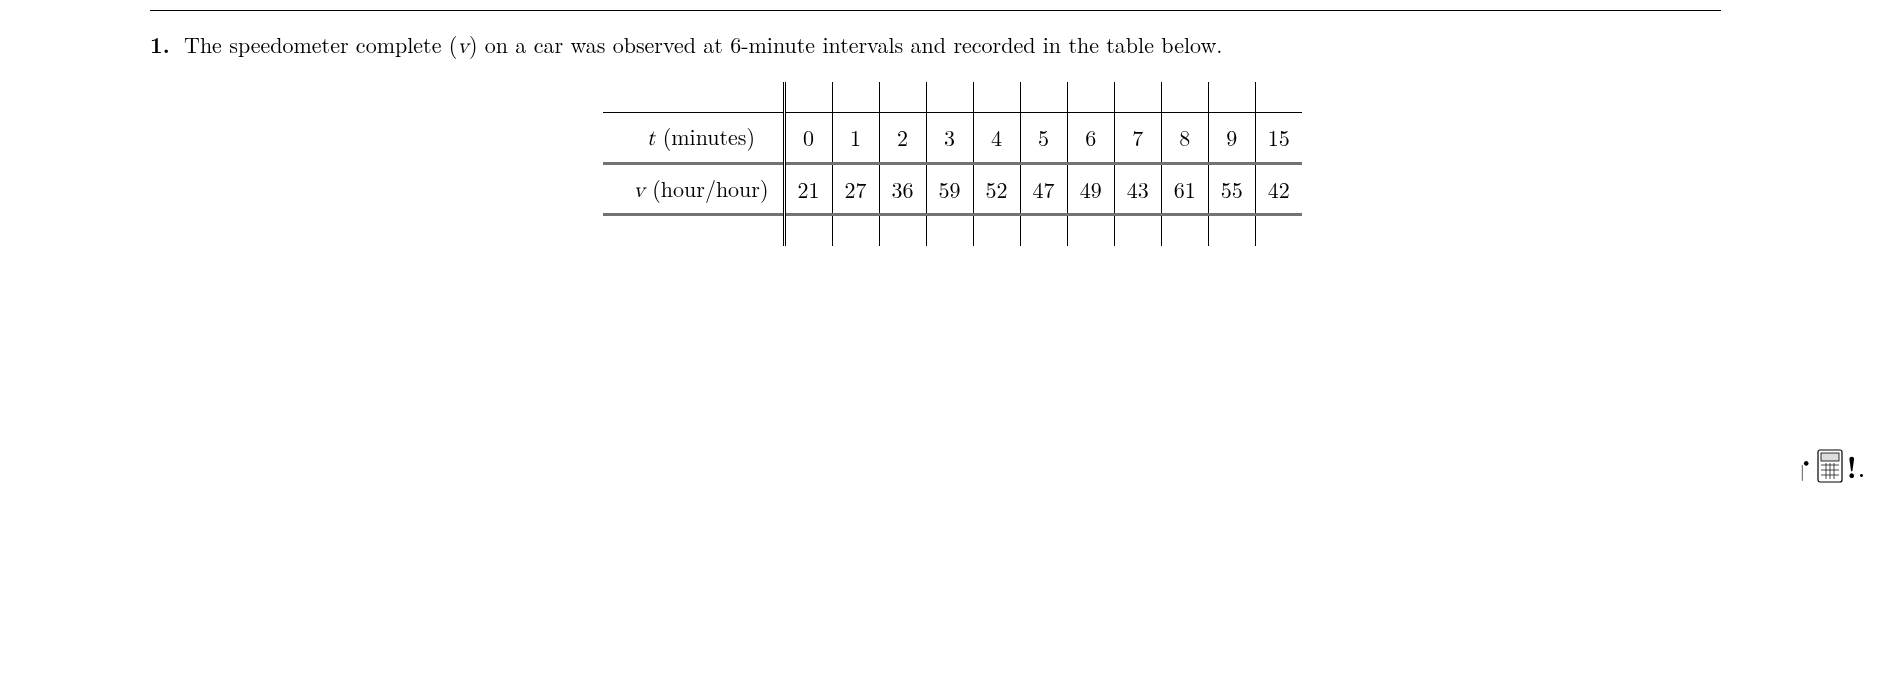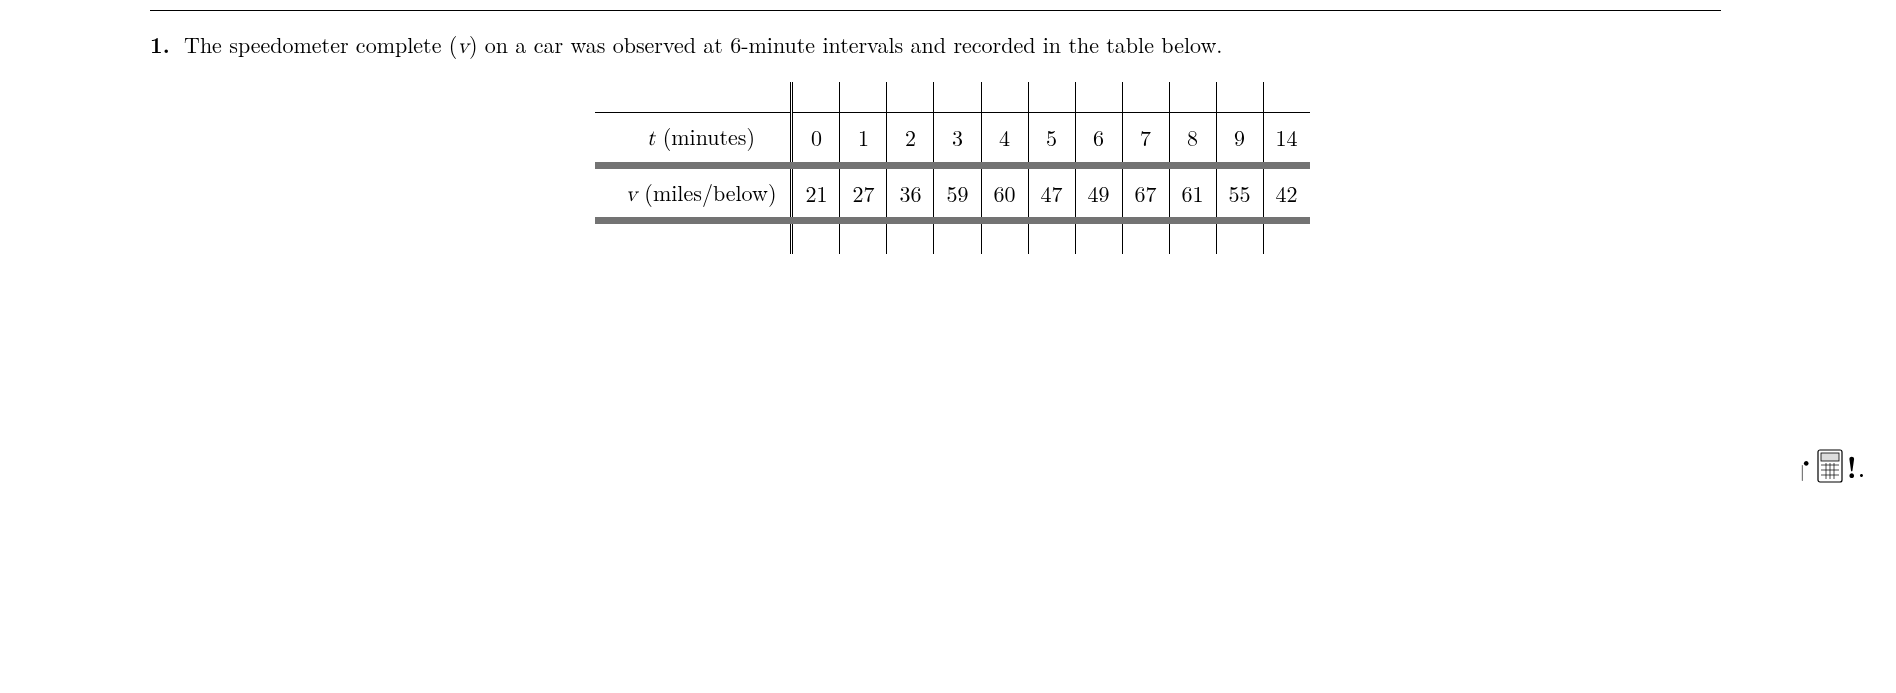--- a/index.html
+++ b/index.html
@@ -66,21 +66,21 @@
   
   table.data tr.tick-top td,
   table.data tr.tick-bot td {
     height: 30px;
     padding: 0;
   }
   table.data tr.toprule td {
     border-top: 1px solid #000;
   }
   table.data tr.botrule td {
-    border-bottom: 7px solid #737373;
+    border-bottom: 3px solid #737373;
   }
   table.data tr.tick-top td.label,
   table.data tr.tick-bot td.label {
     border: none;
   }
   .instruction {
     margin-top: 28px;
     text-align: justify;
   }
   .calc-icon {
@@ -128,32 +128,32 @@
             <td class="first-val">0</td>
             <td>1</td>
             <td>2</td>
             <td>3</td>
             <td>4</td>
             <td>5</td>
             <td>6</td>
             <td>7</td>
             <td>8</td>
             <td>9</td>
-            <td>14</td>
+            <td>15</td>
           </tr>
           <tr class="botrule">
-            <td class="label"><span class="var-italic">v</span><span> (miles/below)</span></td>
+            <td class="label"><span class="var-italic">v</span><span> (hour/hour)</span></td>
             <td class="first-val">21</td>
             <td>27</td>
             <td>36</td>
             <td>59</td>
-            <td>60</td>
+            <td>52</td>
             <td>47</td>
             <td>49</td>
-            <td>67</td>
+            <td>43</td>
             <td>61</td>
             <td>55</td>
             <td>42</td>
           </tr>
           <tr class="tick-bot">
             <td class="label"></td>
             <td class="first-val"></td>
                 <td></td>
                 <td></td>
                 <td></td>

